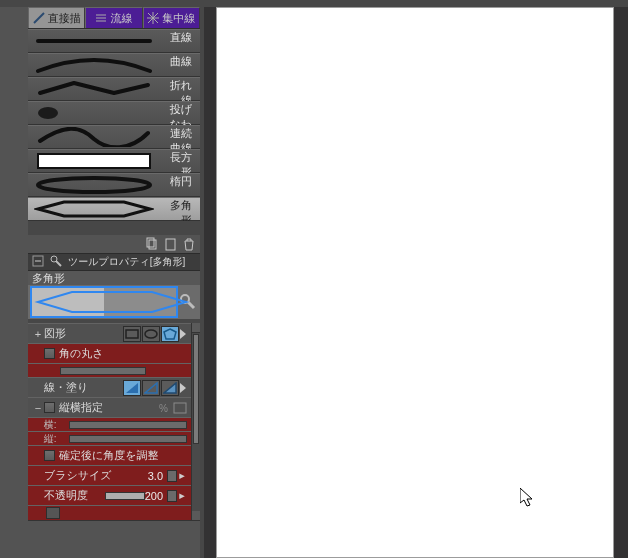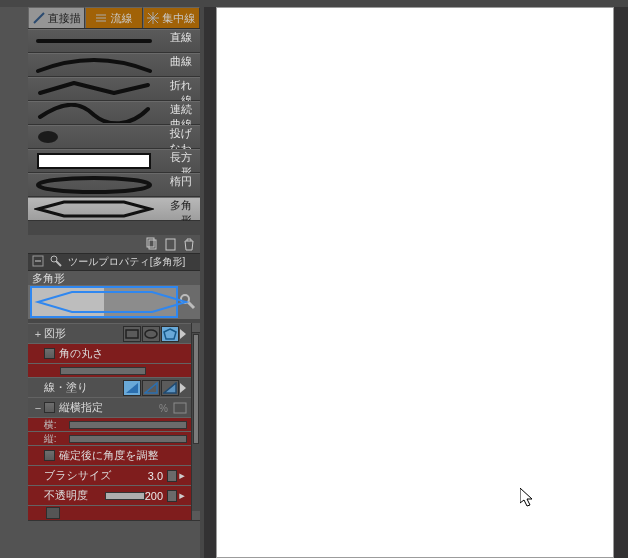--- a/index.html
+++ b/index.html
@@ -16,21 +16,21 @@
     width: 200px; height: 551px;
     background: #535353;
     display: flex; flex-direction: column; padding-left: 28px;
   }
   
   .tabs { display: flex; height: 22px; border-bottom: 1px solid #2d2d2d; }
   .tab {
     flex: 1; display: flex; align-items: center; justify-content: center;
     gap: 3px; font-size: 11px; color: #cacaca;
     border-right: 1px solid #3b3b3b;
-    background: #a16207;
+    background: #4c1d95;
     border-top: 1px solid #666; border-left: 1px solid #666;
   }
   .tab.active { background: #959595; color: #222; }
   .tab-ico { width: 12px; height: 12px; display: inline-flex; align-items: center; justify-content: center; }
   
   .tool-list { display: flex; flex-direction: column; }
   .tool-row {
     height: 24px; display: flex; align-items: flex-start;
     border-top: 1px solid #6a6a6a; border-bottom: 1px solid #333;
     background: linear-gradient(#5a5a5a,#4f4f4f);
@@ -193,32 +193,32 @@
       <div class="tool-preview">
         <svg width="120" height="20">
             <path d="M6 14 L40 4 L80 14 L114 6" stroke="#0f0f0f" stroke-width="4" fill="none" stroke-linecap="round" stroke-linejoin="round"></path>
           </svg>
       </div>
       <div class="tool-label">折れ線</div>
     </div>
     <div class="tool-row">
       <div class="tool-preview">
         <svg width="120" height="20">
+            <ellipse cx="14" cy="10" rx="10" ry="6" fill="#1b1b1b"></ellipse>
+          </svg>
+      </div>
+      <div class="tool-label">投げなわ塗り</div>
+    </div>
+    <div class="tool-row">
+      <div class="tool-preview">
+        <svg width="120" height="20">
             <path d="M6 14 C30 -2 46 -2 60 12 C74 24 96 24 114 6" stroke="#0f0f0f" stroke-width="4" fill="none" stroke-linecap="round"></path>
           </svg>
       </div>
       <div class="tool-label">連続曲線</div>
-    </div>
-    <div class="tool-row">
-      <div class="tool-preview">
-        <svg width="120" height="20">
-            <ellipse cx="14" cy="10" rx="10" ry="6" fill="#1b1b1b"></ellipse>
-          </svg>
-      </div>
-      <div class="tool-label">投げなわ塗り</div>
     </div>
     <div class="tool-row">
       <div class="tool-preview">
         <svg width="120" height="20">
             <rect x="4" y="3" width="112" height="14" fill="#fff" stroke="#111" stroke-width="2"></rect>
           </svg>
       </div>
       <div class="tool-label">長方形</div>
     </div>
     <div class="tool-row">

